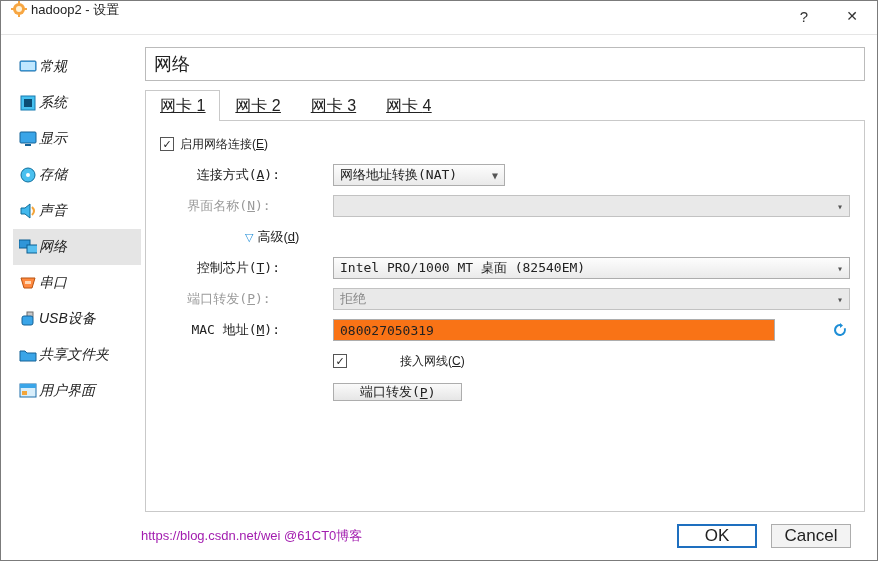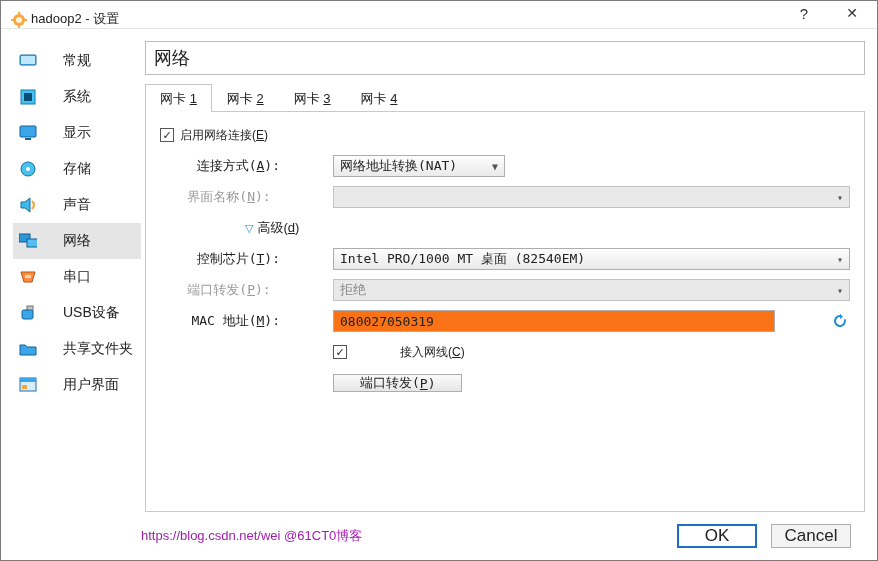--- a/index.html
+++ b/index.html
@@ -1,32 +1,32 @@
 <!DOCTYPE html>
 <html><head>
 <meta charset="utf-8">
 <style>
   * { box-sizing: border-box; }
   html, body { margin:0; padding:0; font-family: "Microsoft YaHei", "Segoe UI", Tahoma, sans-serif; font-size:12px; background:#fff; color:#222; }
   .window { width:878px; height:561px; border:1px solid #7b7b7b; display:flex; flex-direction:column; }
-  .titlebar { height:28px; display:flex; align-items:flex-end; padding:8px 2px 0 10px; border-bottom:1px solid #e5e5e5; }
+  .titlebar { height:34px; display:flex; align-items:flex-start; padding:0 2px 0 10px; border-bottom:1px solid #e5e5e5; }
   .titlebar .title { flex:1; font-size:13px; padding-left:4px; }
   .title-icon svg { display:block; }
   .win-btn { width:46px; height:30px; display:flex; align-items:center; justify-content:center; color:#333; font-family:"Segoe UI Symbol",sans-serif; font-size:14px; margin-left:2px;}
   .win-btn.help { font-size:15px; }
   .body { flex:1; display:flex; padding:12px 12px 0 0; gap:0; overflow:hidden; }
   .sidebar { width:140px; padding:2px 0 0 12px; }
-  .side-item { display:flex; align-items:center; height:36px; gap:26px; padding-left:6px; font-size:14px; }
+  .side-item { display:flex; align-items:center; height:36px; gap:2px; padding-left:6px; font-size:14px;font-style:italic; }
   .side-item.selected { background:#e5e5e5; }
   .side-icon { width:18px; height:18px; display:flex; align-items:center; justify-content:center; }
   .content { flex:1; display:flex; flex-direction:column; }
   .page-title-box { border:1px solid #bbb; padding:4px 8px; margin:0 0 8px 4px; }
   .page-title { font-size:18px; font-weight:400; }
   .tabs { display:flex; align-items:flex-end; margin-left:4px; border-bottom:1px solid #c9c9c9; }
-  .tab { padding:5px 14px 4px; border:1px solid transparent; border-bottom:none; font-size:13px; position:relative; top:1px; }
+  .tab { padding:5px 14px 4px; border:1px solid transparent; border-bottom:none; font-size:16px; position:relative; top:1px;text-decoration:underline; }
   .tab .num { text-decoration:underline; }
   .tab.active { border-color:#c9c9c9; background:#fff; }
   .panel { border:1px solid #c9c9c9; border-top:none; flex:1; margin-left:4px; padding:12px 14px 8px; overflow:visible; }
   .row { display:flex; align-items:center; margin-bottom:9px; min-height:22px; }
   .lbl { width:108px; text-align:right; padding-right:6px; font-size:13px; font-family: Consolas, "Microsoft YaHei", monospace; }
   .lbl.disabled { color:#9a9a9a;text-align:center; }
   .indent-row { padding-left:18px;gap:47px; }
   .chk { width:14px; height:14px; border:1px solid #555; display:inline-flex; align-items:center; justify-content:center; margin-right:6px; background:#fff; }
   .chk .mark { font-size:11px; line-height:1; color:#222; }
   .combo { flex:0 0 auto; height:22px; border:1px solid #adadad; background:linear-gradient(#fdfdfd,#eaeaea); display:flex; align-items:center; padding:0 6px; font-family: Consolas, "Microsoft YaHei", monospace; font-size:13px; position:relative; }

